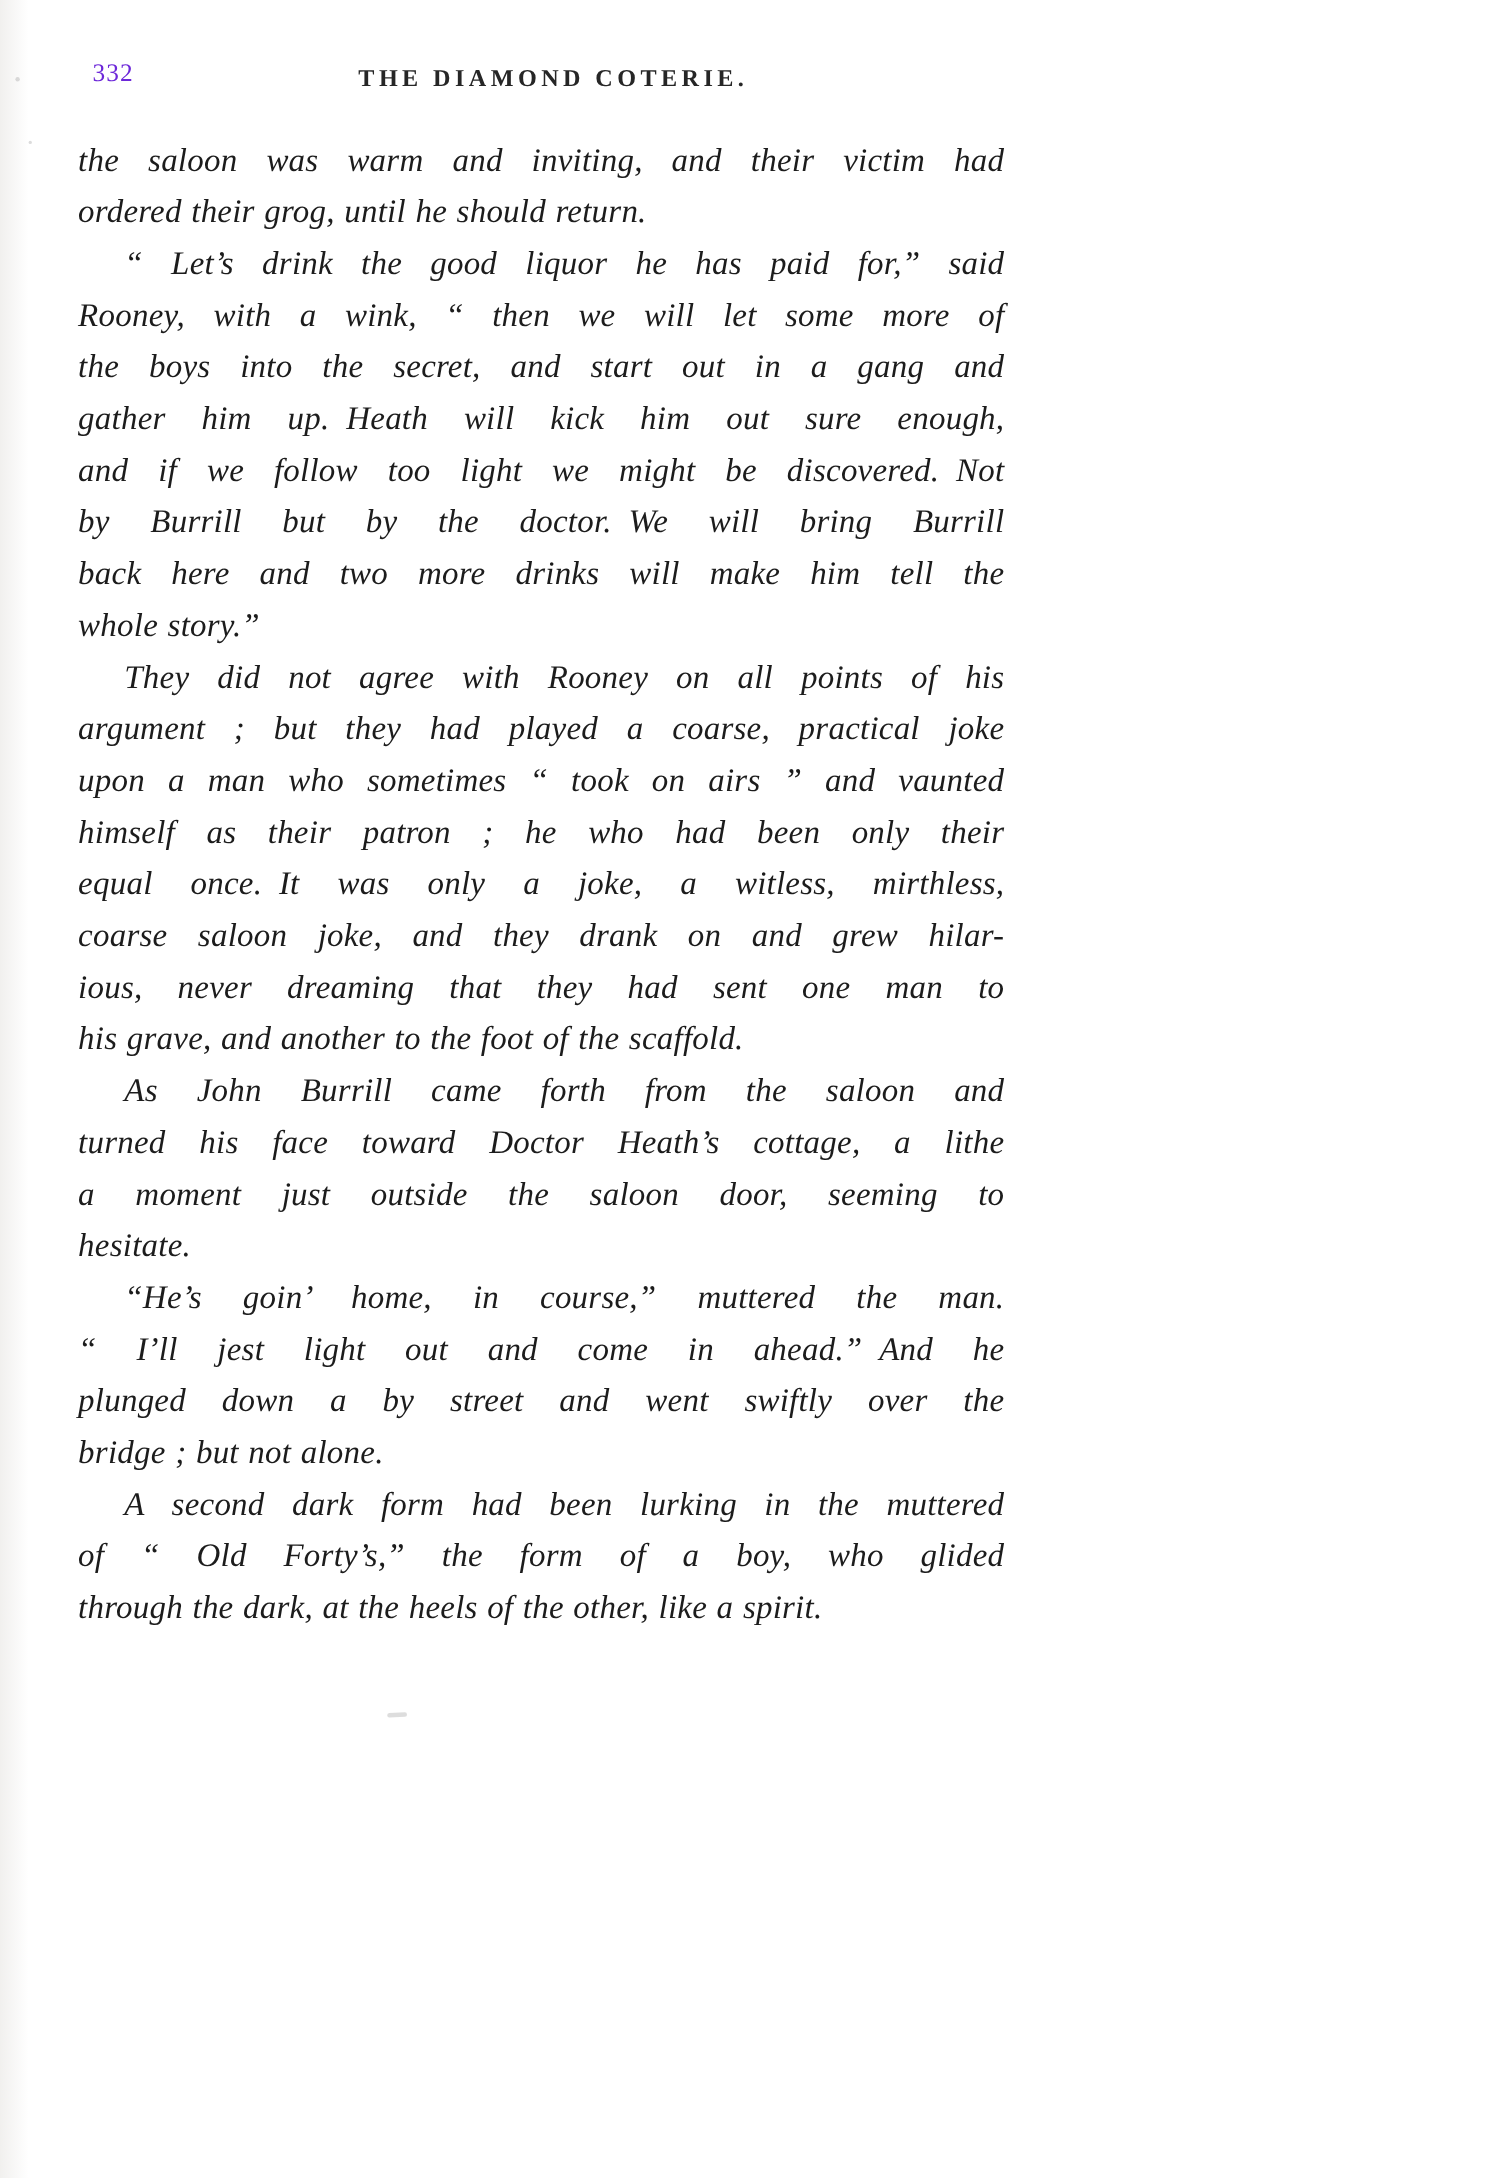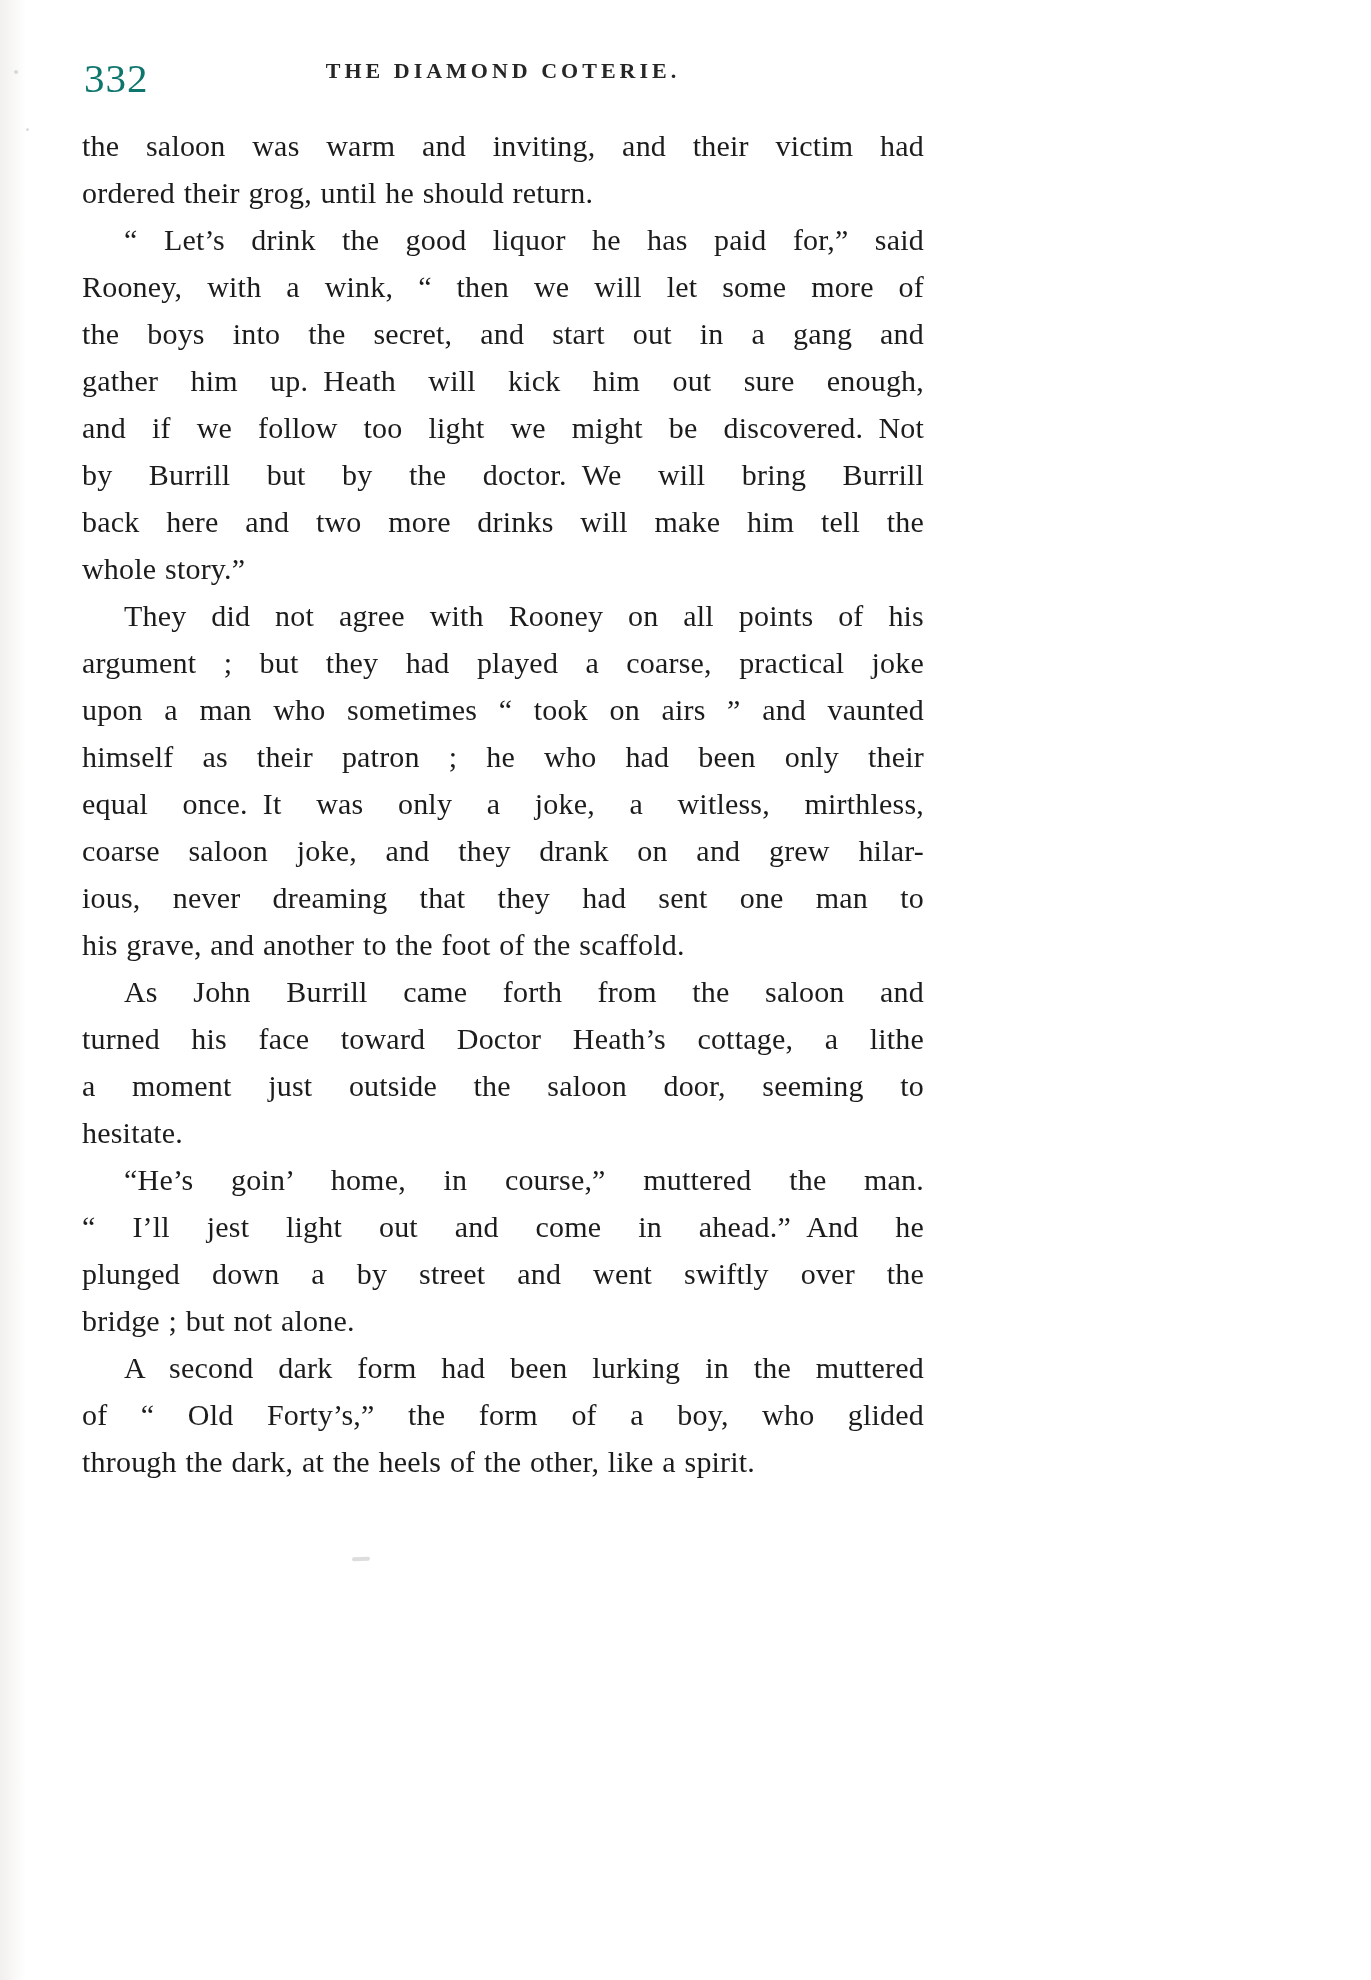--- a/index.html
+++ b/index.html
@@ -29,37 +29,38 @@
     position: absolute;
     top: 52px;
     left: 82px;
     width: 842px;
     height: 44px;
   }
   .page-number {
     position: absolute;
     left: 2px;
     top: 2px;
-    font-size: 41px;
+    font-size: 23px;
     letter-spacing: 1px;
-    color: #0f766e;
+    color: #6d28d9;
   }
   .running-title {
     text-align: center;
     font-size: 22px;
     font-weight: 700;
     letter-spacing: 4px;
     color: #262626;
     padding-top: 6px;
   }
   .text-block {
     position: absolute;
     top: 122px;
-    left: 82px;
+    left: 71px;
     width: 842px;
+    font-style: italic;
   }
   .paragraph {
     margin: 0;
   }
   .line {
     font-size: 30px;
     line-height: 47px;
     text-align: justify;
     text-align-last: justify;
     letter-spacing: 0.2px;

